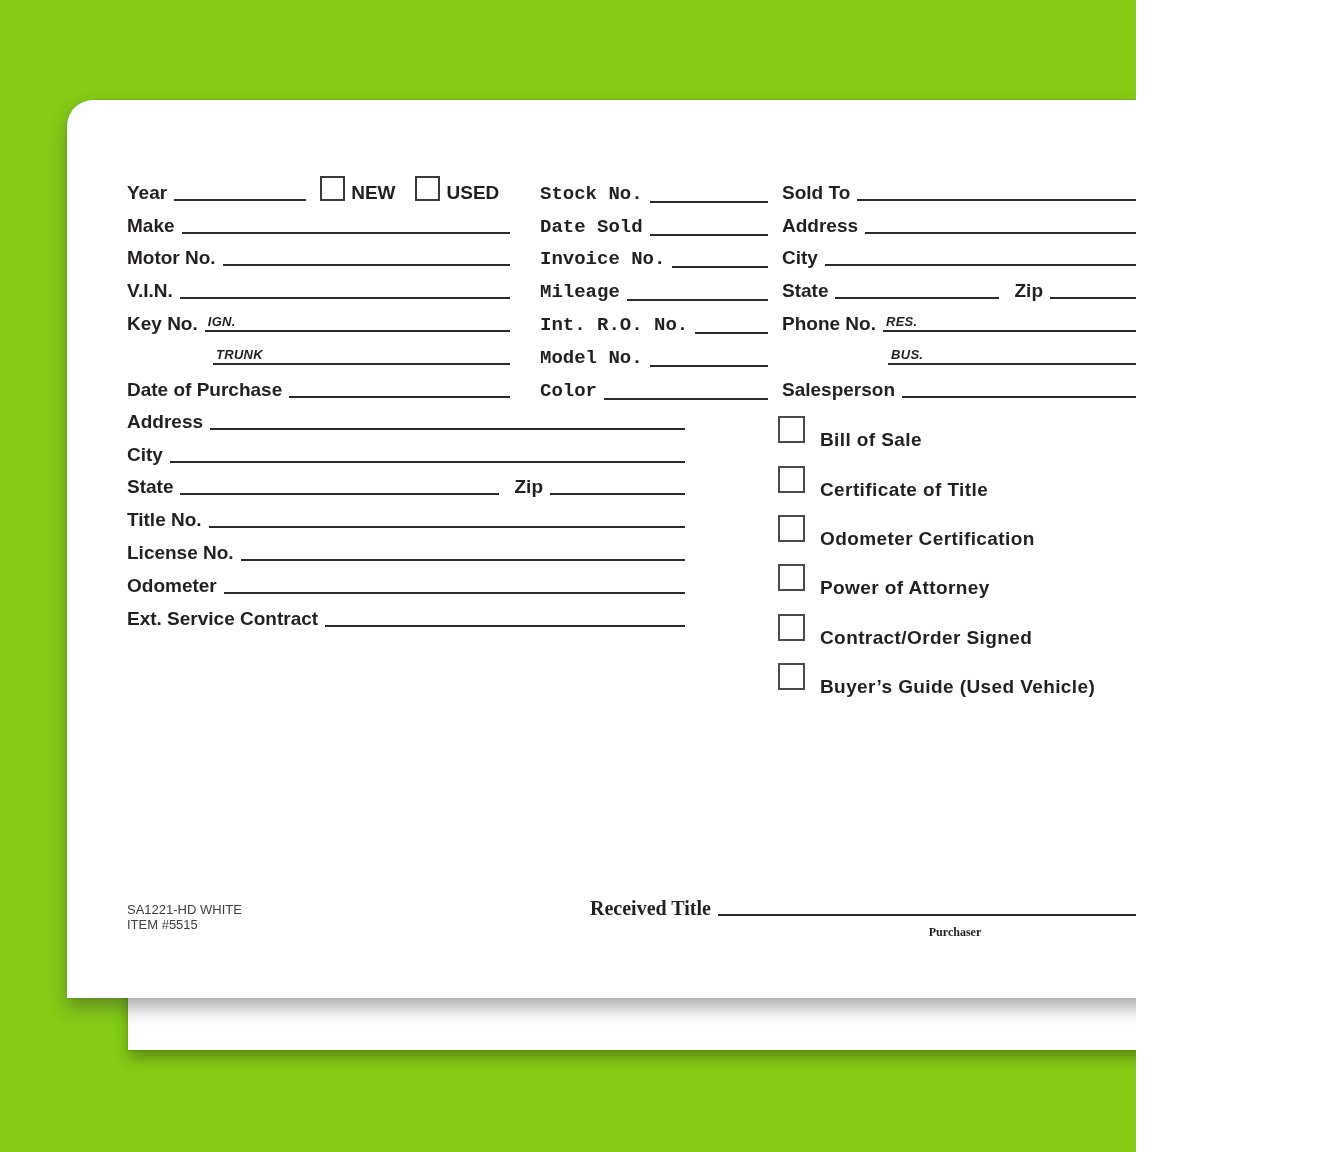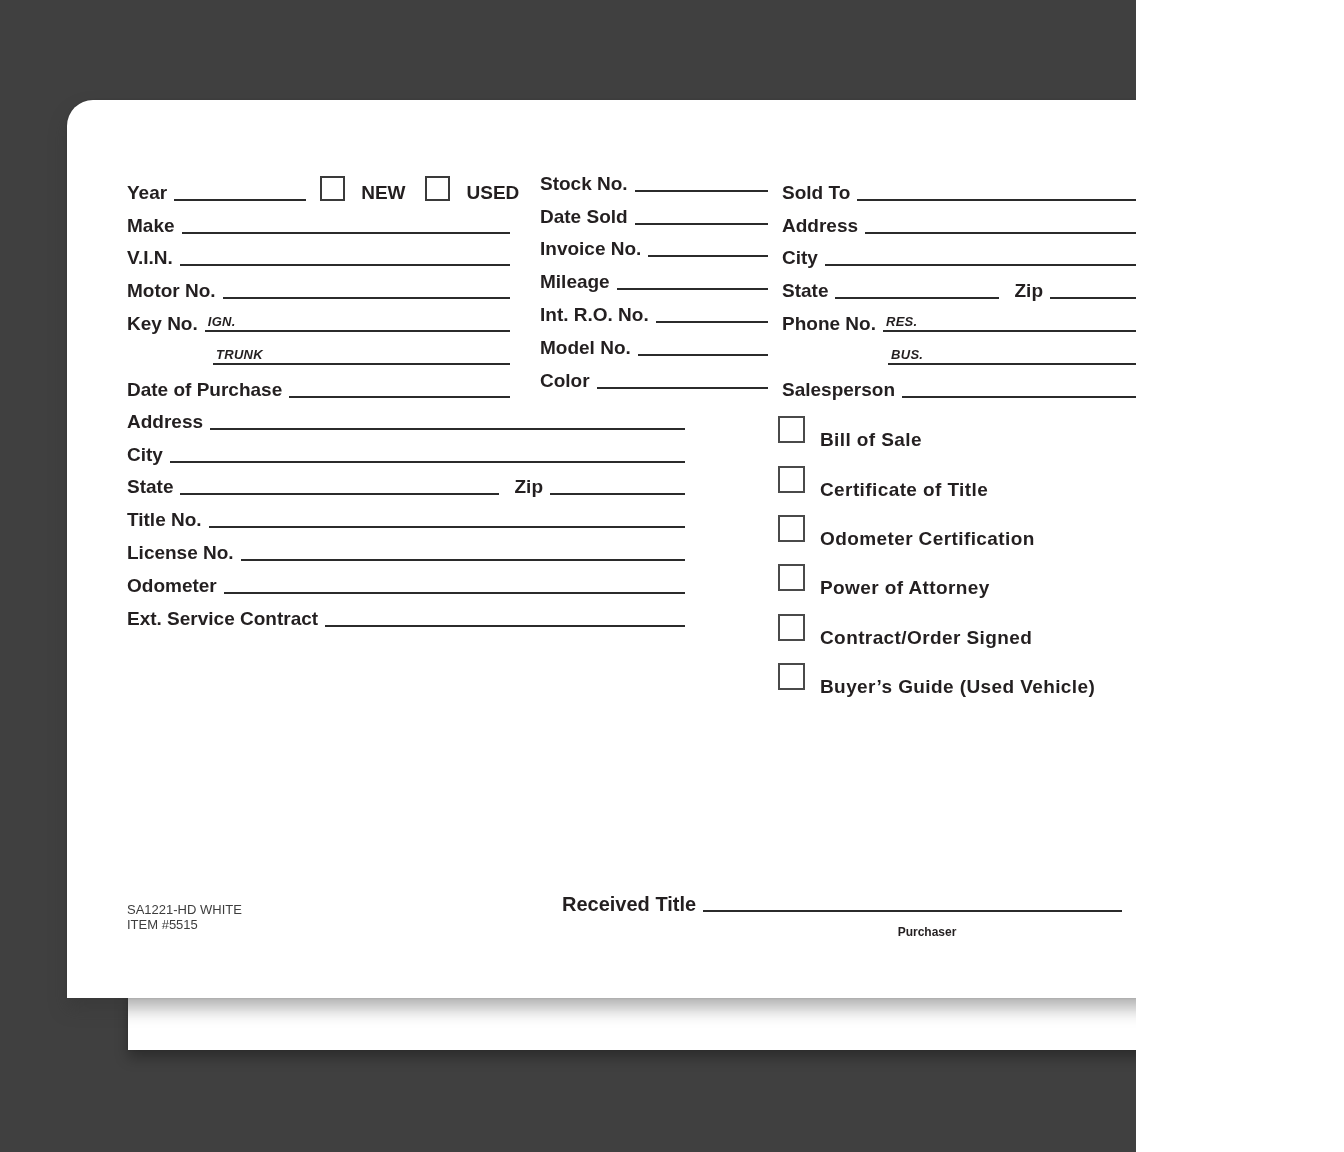--- a/index.html
+++ b/index.html
@@ -1,21 +1,21 @@
 <!DOCTYPE html>
 <html><head>
 <meta charset="utf-8">
 <style>
   :root{
     --ink:#231f20;
     --line:#2b2b2b;
   }
   html,body{margin:0;padding:0;background:#ffffff;}
   body{width:1344px;height:1152px;font-family:"Liberation Sans",sans-serif;color:var(--ink);}
-  .stage{position:relative;width:1136px;height:1152px;overflow:hidden;background:#404040;}
+  .stage{position:relative;width:1136px;height:1152px;overflow:hidden;background:#84cc16;}
 
   
   .env-back{
     position:absolute;left:128px;top:152px;width:1150px;height:898px;
     background:#ffffff;border-radius:0 26px 0 0;
     box-shadow:0 8px 14px rgba(0,0,0,0.30),0 0 2px rgba(0,0,0,0.15);
     overflow:hidden;
   }
   .env-back .flap{
     position:absolute;left:0;top:0;right:0;height:46px;
@@ -28,48 +28,48 @@
 
   
   .env-front{
     position:absolute;left:67px;top:100px;width:1148px;height:898px;
     background:#ffffff;border-radius:26px 26px 0 0;
     box-shadow:0 10px 18px rgba(50,50,50,0.40),0 0 2px rgba(0,0,0,0.18);
   }
 
   .col{position:absolute;}
   .col-left-upper{left:60px;top:70px;width:383px;}
-  .col-mid{left:473px;top:61px;width:228px;}
+  .col-mid{left:473px;top:72px;width:228px;font-family:Liberation Mono, monospace;}
   .col-right{left:715px;top:70px;width:368px;}
   .col-left-lower{left:60px;top:299px;width:558px;}
 
   .row{display:flex;align-items:flex-end;height:32.8px;}
   .lbl{font-weight:bold;font-size:19px;line-height:1.05;white-space:nowrap;}
   .fill{flex:1;border-bottom:2px solid var(--line);margin:0 0 2px 7px;height:15px;position:relative;}
   .fill .sub{position:absolute;left:3px;bottom:1px;font-size:13px;font-weight:bold;letter-spacing:0.3px;}
   .fill.w132{flex:none;width:132px;}
   .fill.zipline-l{flex:none;width:135px;}
   .fill.zipline-r{flex:none;width:100px;}
   .zip-lbl{margin-left:16px;}
   .indent-l{flex:none;width:79px;}
   .indent-r{flex:none;width:99px;}
 
   .cb{width:21px;height:21px;border:2.5px solid #3a3a3a;background:#fff;margin:0 0 2px 14px;flex:none;}
-  .cb-word{font-weight:bold;font-size:19px;line-height:1.05;margin-left:16px;white-space:nowrap;}
+  .cb-word{font-weight:bold;font-size:19px;line-height:1.05;margin-left:6px;white-space:nowrap;}
   .cb-word + .cb{margin-left:20px;}
 
   
   .docs{position:absolute;left:711px;top:305px;}
   .doc{display:flex;align-items:center;height:49.4px;}
   .doc .cb2{width:23px;height:23px;border:2px solid #4a4a4a;background:#fff;margin-right:15px;flex:none;}
   .doc .dlbl{font-size:19px;font-weight:bold;letter-spacing:0.4px;white-space:nowrap;margin-top:21px;}
 
   
   .code{position:absolute;left:60px;top:802px;font-size:13px;font-weight:normal;color:#3d3d3d;line-height:15px;}
-  .received{position:absolute;left:495px;top:794px;width:560px;display:flex;align-items:flex-start;height:28px;}
+  .received{position:absolute;left:523px;top:794px;width:560px;display:flex;align-items:center;height:28px;font-family:Liberation Serif, serif;}
   .received .rlbl{font-weight:bold;font-size:20px;line-height:1.05;white-space:nowrap;}
   .received .fill{height:16px;}
   .purchaser{position:absolute;left:180px;right:10px;top:31px;text-align:center;font-size:12px;font-weight:bold;}
 </style>
 </head>
 <body>
 
 <div class="stage">
 
   <div class="env-back">
@@ -86,25 +86,25 @@
         <span class="cb"></span>
         <span class="cb-word">NEW</span>
         <span class="cb"></span>
         <span class="cb-word">USED</span>
       </div>
       <div class="row">
         <span class="lbl">Make</span>
         <span class="fill"></span>
       </div>
       <div class="row">
+        <span class="lbl">Motor No.</span>
+        <span class="fill"></span>
+      </div>
+      <div class="row">
         <span class="lbl">V.I.N.</span>
-        <span class="fill"></span>
-      </div>
-      <div class="row">
-        <span class="lbl">Motor No.</span>
         <span class="fill"></span>
       </div>
       <div class="row">
         <span class="lbl">Key No.</span>
         <span class="fill">
             <i class="sub">IGN.</i>
           </span>
       </div>
       <div class="row">
         <span class="indent-l"></span>

